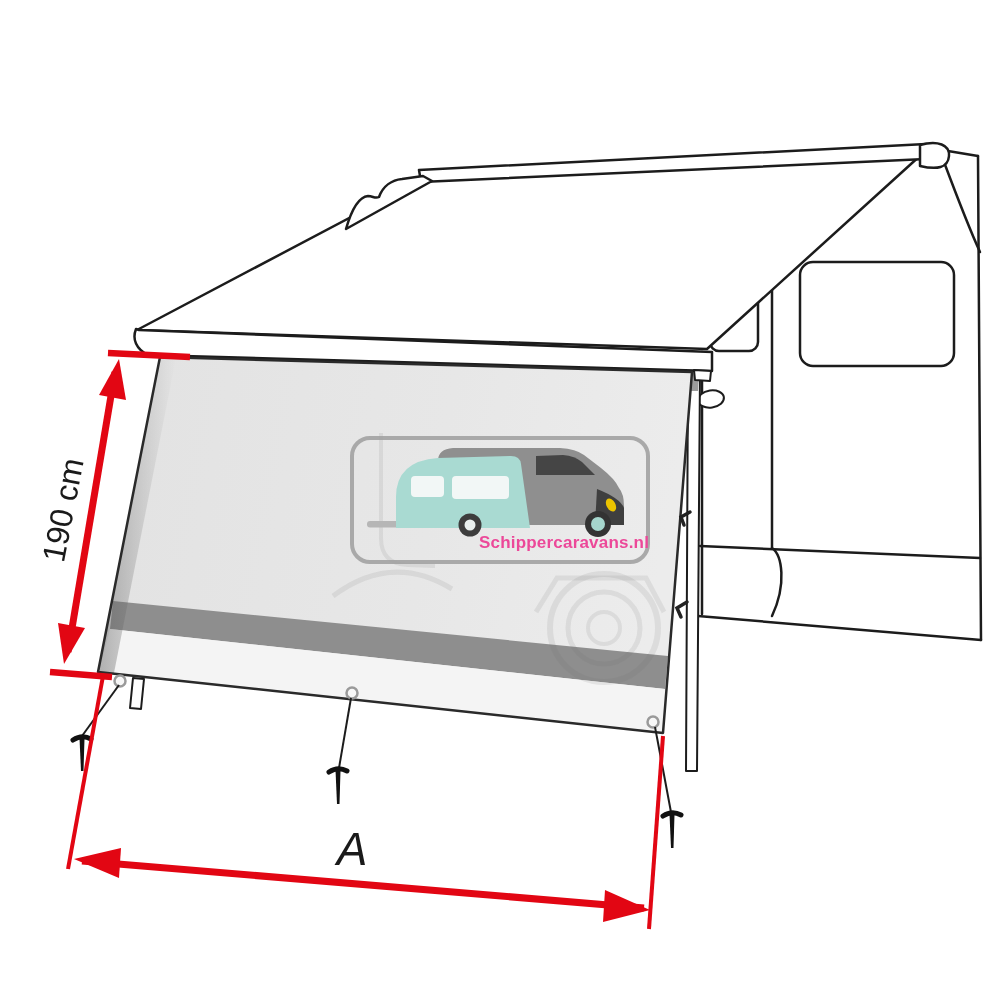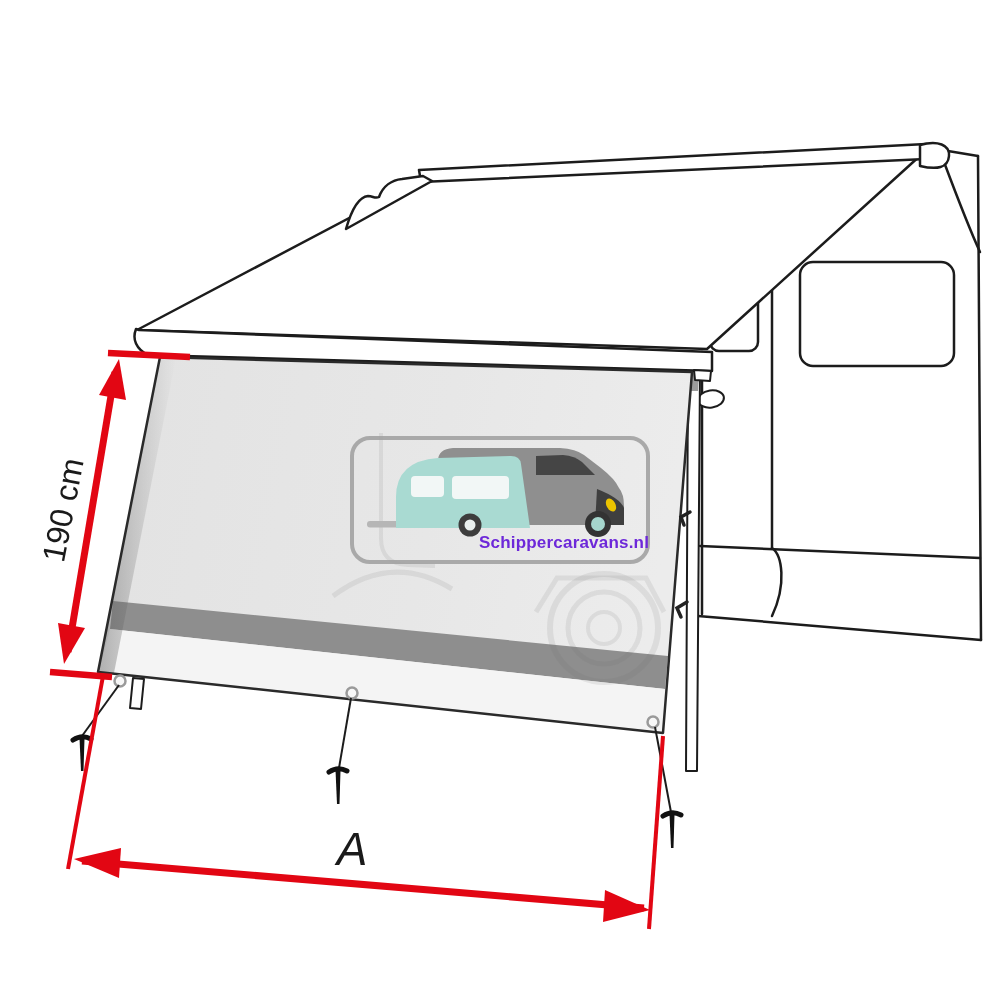--- a/index.html
+++ b/index.html
@@ -44,21 +44,21 @@
   .vdark2{fill:#3f3f3f;}
   .yellow{fill:var(--headlight_yellow);}
   .wm-win{fill:#f2f7f6;}
 
   .label{position:absolute;color:#1a1a1a;white-space:nowrap;}
   #label-height{left:-7px;top:488px;width:140px;height:44px;text-align:center;
     font-size:32px;line-height:44px;transform:rotate(-79deg);transform-origin:50% 50%;}
   #label-width{left:330px;top:824px;width:44px;height:50px;text-align:center;
     font-size:46px;line-height:50px;font-style:italic;}
   #wm-text{position:absolute;left:479px;top:533px;font-size:17px;font-weight:600;
-    letter-spacing:.2px;color:#6d28d9;}
+    letter-spacing:.2px;color:#ec4899;}
 </style>
 </head>
 <body>
 
 <div id="stage">
   <svg width="1000" height="1000" viewBox="0 0 1000 1000">
     <defs>
       <linearGradient id="panelGrad" x1="0" y1="0" x2="1" y2="0.12">
         <stop offset="0" stop-color="#d9d9d9"></stop>
         <stop offset="0.1" stop-color="#e3e3e3"></stop>

